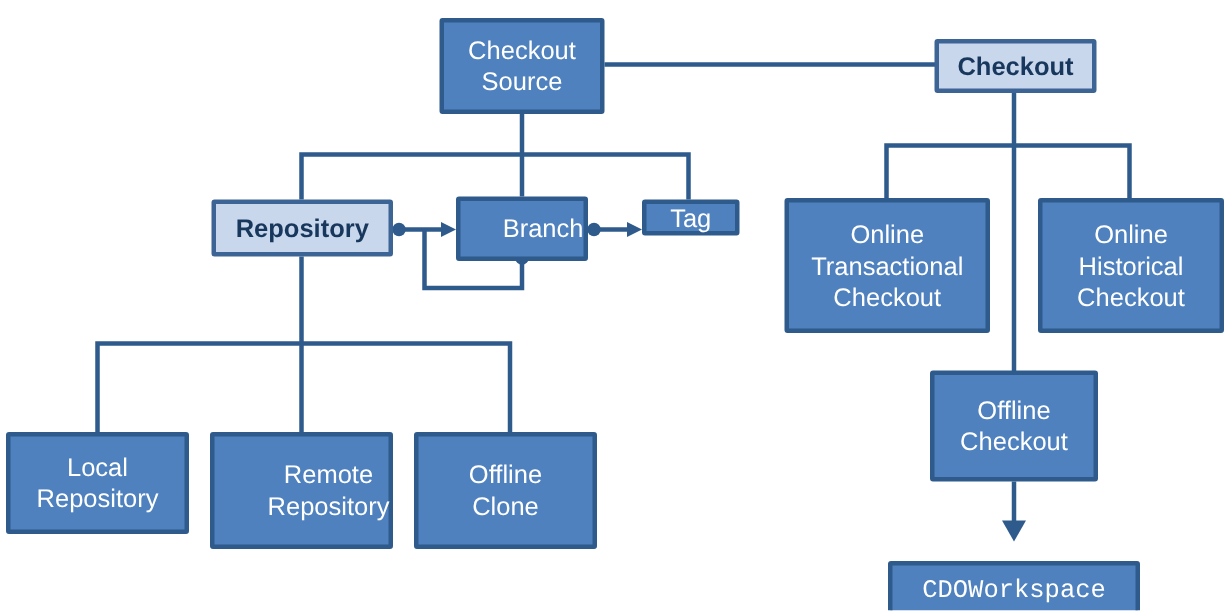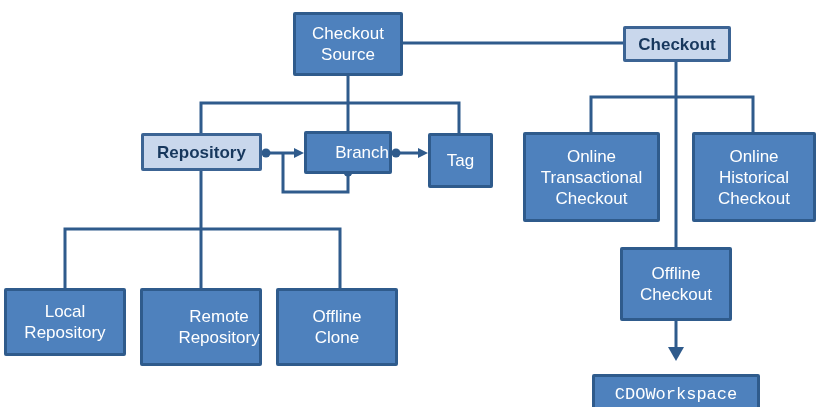--- a/index.html
+++ b/index.html
@@ -86,21 +86,21 @@
   </div>
 
   <div class="node light" style="left:141px;top:133px;width:121px;height:38px;">
     <span>Repository</span>
   </div>
 
   <div class="node" style="left:304px;top:131px;width:88px;height:43px;justify-content:flex-end;">
     <span>Branch</span>
   </div>
 
-  <div class="node" style="left:428px;top:133px;width:65px;height:55px;">
+  <div class="node" style="left:428px;top:133px;width:65px;height:24px;">
     <span>Tag</span>
   </div>
 
   <div class="node" style="left:523px;top:132px;width:137px;height:90px;">
     <span>Online
 Transactional
 Checkout</span>
   </div>
 
   <div class="node" style="left:692px;top:132px;width:124px;height:90px;">

